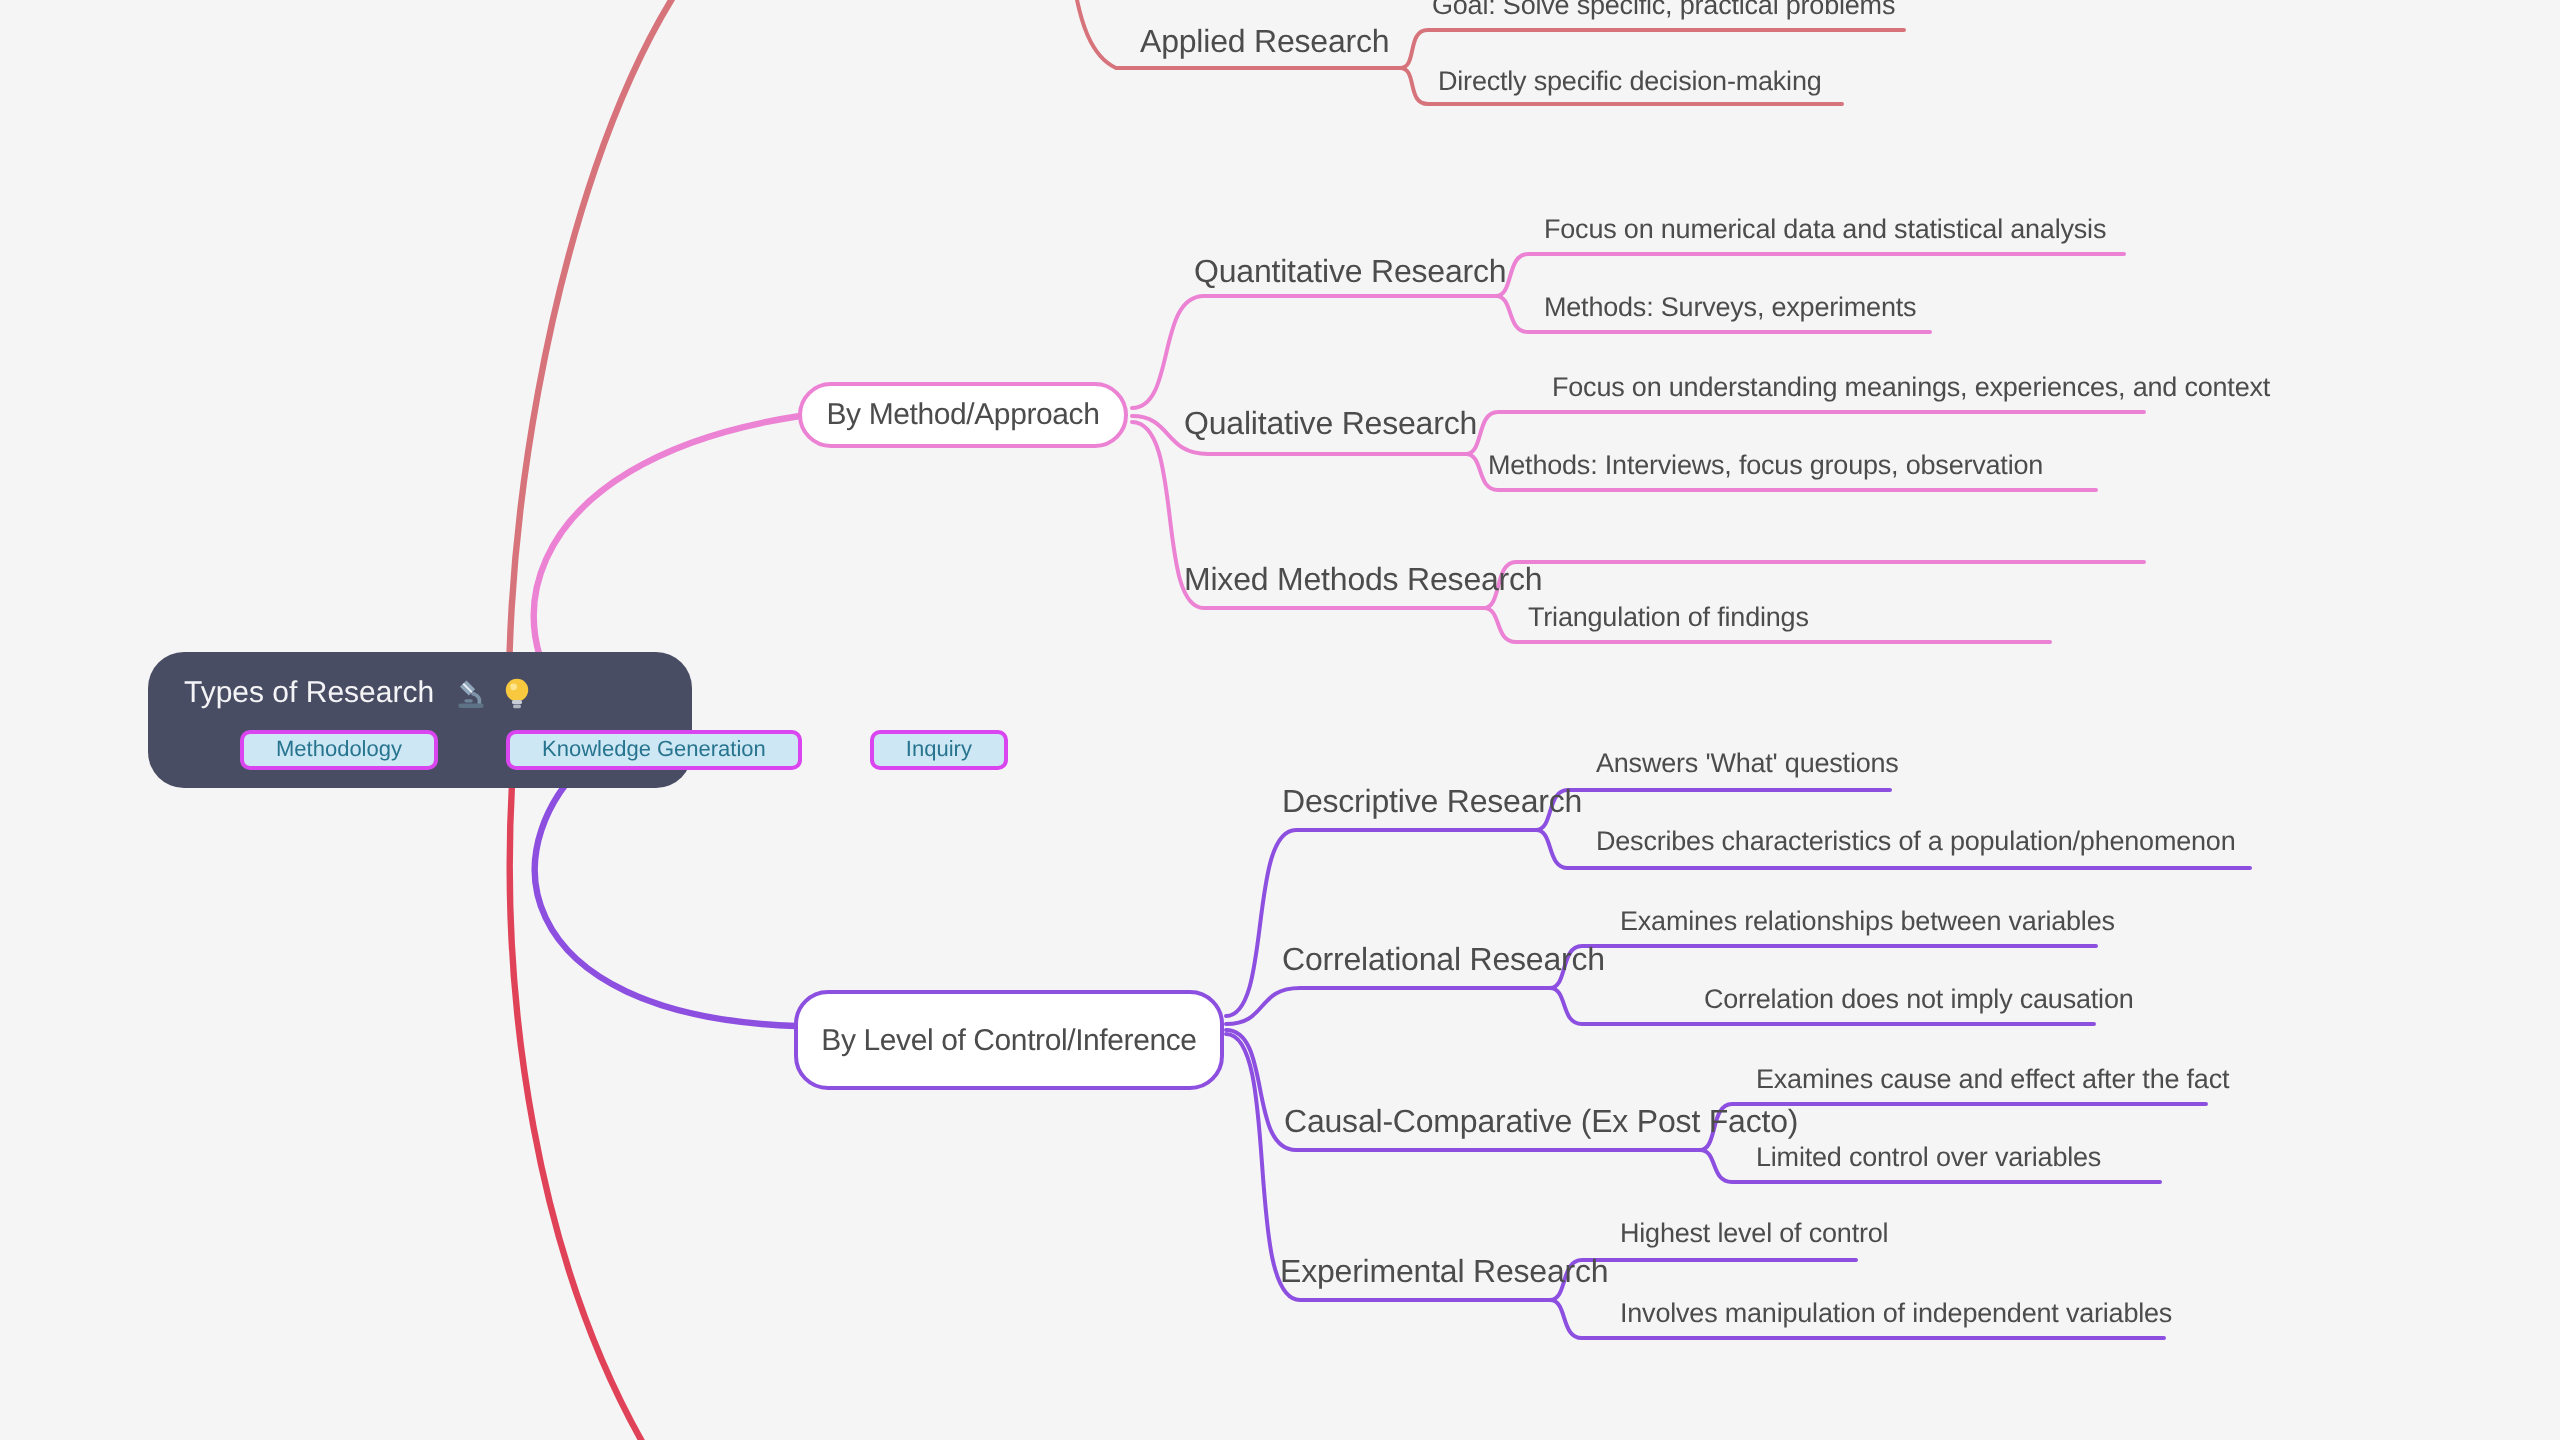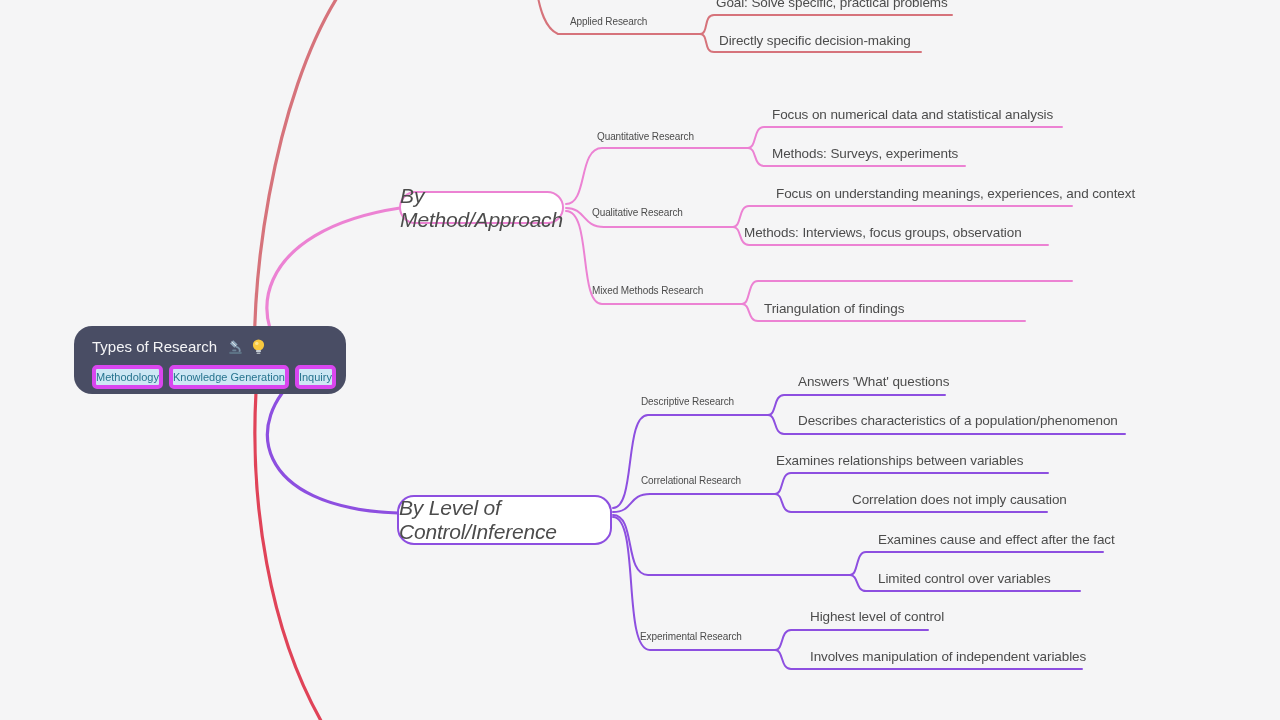--- a/index.html
+++ b/index.html
@@ -13,43 +13,43 @@
   .s-red{stroke:var(--branch-red);}
   .s-crimson{stroke:var(--branch-crimson);}
   .s-pink{stroke:var(--branch-pink);}
   .s-purple{stroke:var(--branch-purple);}
   .w3{stroke-width:3.2px;}
   .w2{stroke-width:2px;}
   .lbl{
     position:absolute;white-space:nowrap;font-size:13.5px;line-height:17px;
     color:var(--label-text);letter-spacing:-0.1px;
   }
-  .lbl-l2{font-size:10px;line-height:18px;}
+  .lbl-l2{font-size:16px;line-height:18px;}
   .pill{
     position:absolute;background:#fff;border-radius:17px;box-sizing:border-box;
     display:flex;align-items:center;justify-content:center;
-    font-size:21px;color:var(--label-text);letter-spacing:-0.2px;font-style:italic;
+    font-size:15px;color:var(--label-text);letter-spacing:-0.2px;
   }
   .pill-method{left:399px;top:191px;width:165px;height:33px;border:2.5px solid var(--branch-pink);}
   .pill-control{left:397px;top:495px;width:215px;height:50px;border:2.5px solid var(--branch-purple);}
   .root-node{
     position:absolute;left:74px;top:326px;width:272px;height:68px;
     background:var(--root-bg);border-radius:18px;box-sizing:border-box;
     padding:9px 18px 0 18px;
   }
   .root-title{
     color:var(--root-text);font-size:15px;line-height:24px;
     display:flex;align-items:center;gap:6px;white-space:nowrap;
   }
   .root-icons{display:inline-flex;align-items:center;gap:5px;margin-left:4px;}
   .badges{display:flex;gap:6px;margin-top:6px;}
   .badge{
     background:var(--badge-bg);color:var(--badge-text);
-    font-size:11px;line-height:14px;padding:1px 0;border-radius:5px;
-    border:4px solid #d946ef;white-space:nowrap;
+    font-size:11px;line-height:14px;padding:1px 16px;border-radius:5px;
+    border:2px solid #d946ef;white-space:nowrap;margin-left:28px;
   }
 </style>
 </head>
 <body>
 
 <div class="canvas">
 
   <svg class="links" width="1280" height="720" viewBox="0 0 1280 720">
 
     <path class="s-red w3" d="M 257,390 C 246,300 272,95 342,-10"></path>
@@ -124,21 +124,22 @@
   <div class="lbl lbl-l2" style="left:592px;top:204px;">Qualitative Research</div>
   <div class="lbl" style="left:776px;top:185px;">Focus on understanding meanings, experiences, and context</div>
   <div class="lbl" style="left:744px;top:224px;">Methods: Interviews, focus groups, observation</div>
   <div class="lbl lbl-l2" style="left:592px;top:282px;">Mixed Methods Research</div>
   <div class="lbl" style="left:764px;top:300px;">Triangulation of findings</div>
 
   <div class="lbl lbl-l2" style="left:641px;top:393px;">Descriptive Research</div>
   <div class="lbl" style="left:798px;top:373px;">Answers 'What' questions</div>
   <div class="lbl" style="left:798px;top:412px;">Describes characteristics of a population/phenomenon</div>
   <div class="lbl lbl-l2" style="left:641px;top:472px;">Correlational Research</div>
-  <div class="lbl" style="left:776px;top:452px;">Examines relationships between variables</div>
+  <div class="lbl" style="left:810px;top:452px;">Examines relationships between variables</div>
   <div class="lbl" style="left:852px;top:491px;text-align:center;">Correlation does not imply causation</div>
+  <div class="lbl lbl-l2" style="left:642px;top:553px;">Causal-Comparative (Ex Post Facto)</div>
   <div class="lbl" style="left:878px;top:531px;text-align:center;">Examines cause and effect after the fact</div>
   <div class="lbl" style="left:878px;top:570px;">Limited control over variables</div>
   <div class="lbl lbl-l2" style="left:640px;top:628px;">Experimental Research</div>
   <div class="lbl" style="left:810px;top:608px;">Highest level of control</div>
   <div class="lbl" style="left:810px;top:648px;">Involves manipulation of independent variables</div>
 
 </div>
 
 </body></html>

